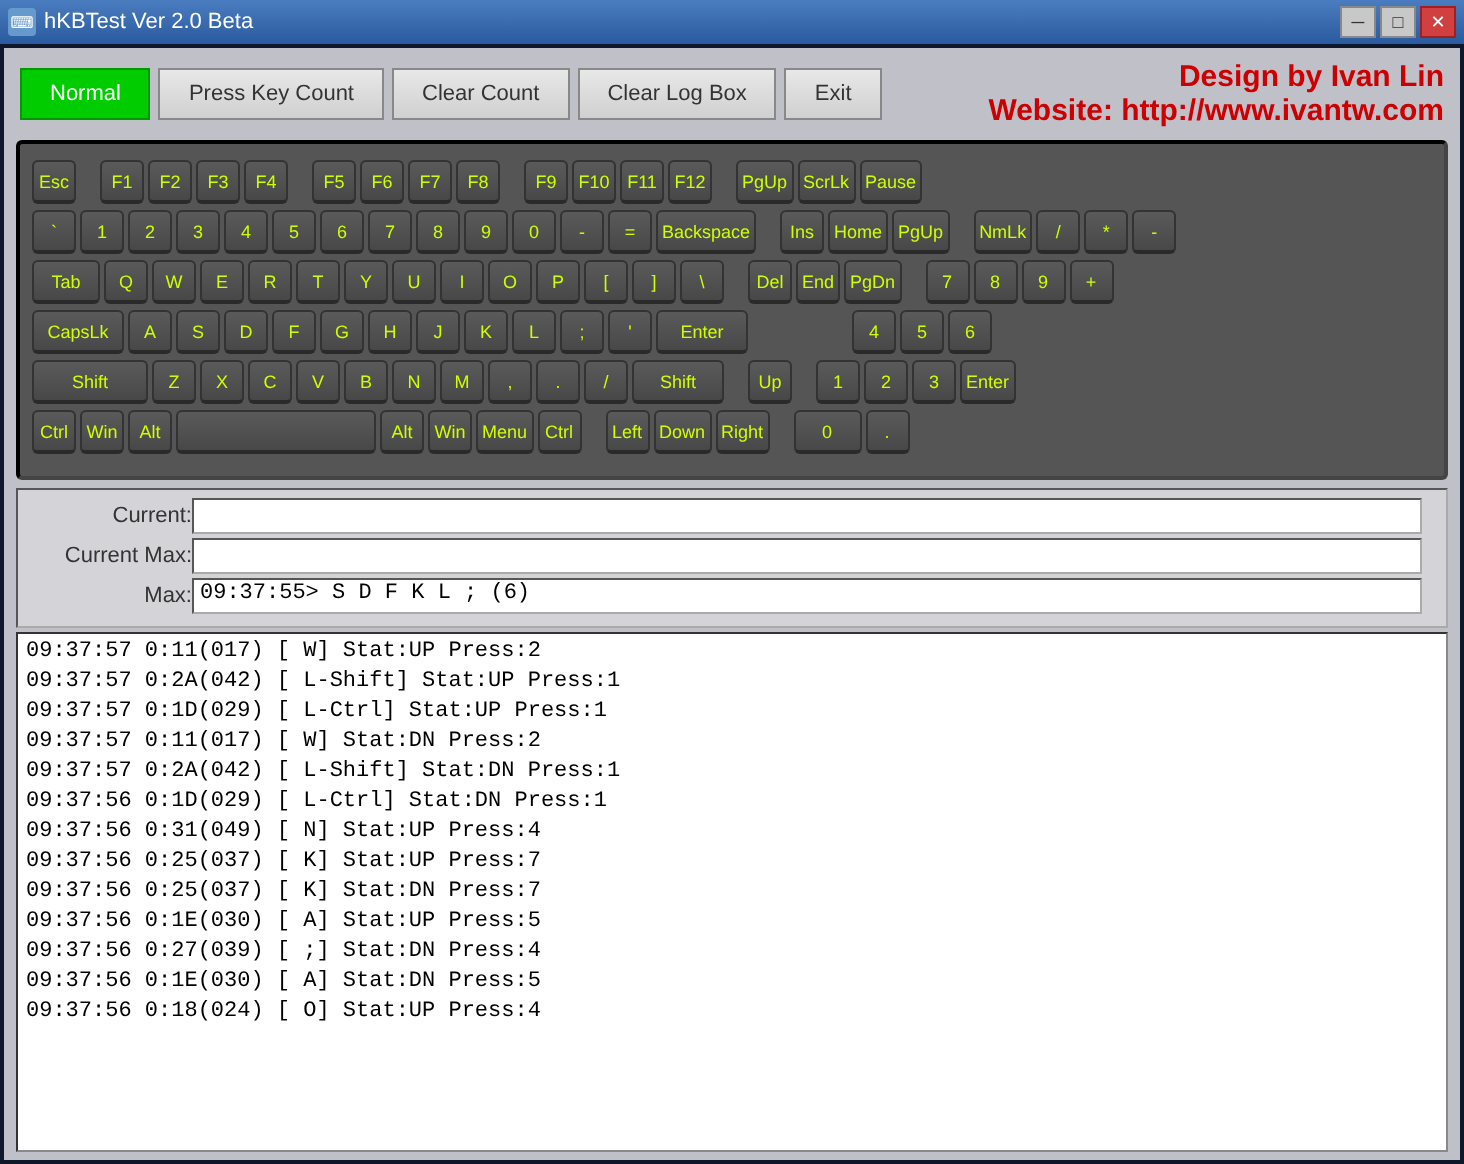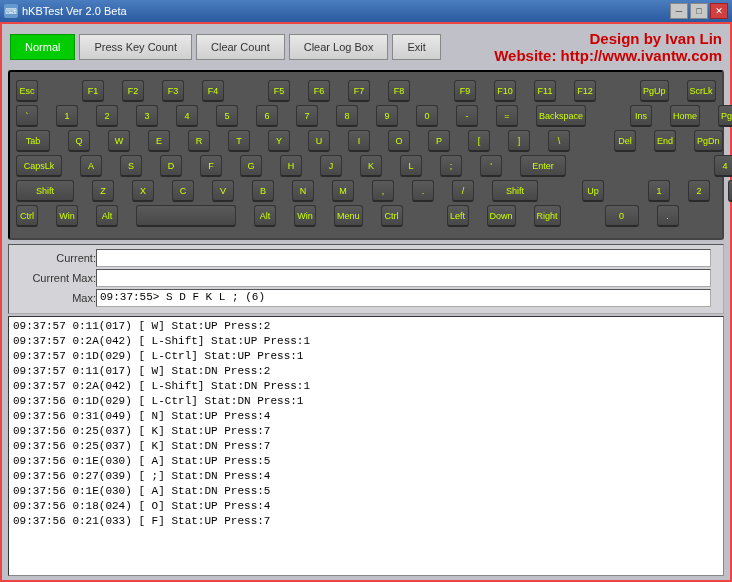--- a/index.html
+++ b/index.html
@@ -49,21 +49,21 @@
       font-size: 9px;
       display: flex; align-items: center; justify-content: center;
       cursor: pointer;
       color: #333;
     }
     .title-btn.close { background: #d04040; color: white; border-color: #a02020; }
 
     
     .main-window {
       background: #c0c0c8;
-      border: 2px solid #ef4444;
+      border: 2px solid #0f172a;
       height: 560px;
       display: flex;
       flex-direction: column;
     }
 
     
     .toolbar {
       display: flex;
       align-items: center;
       justify-content: space-between;
@@ -101,21 +101,21 @@
     .keyboard-area {
       background: #555555;
       margin: 0 6px;
       padding: 8px 6px;
       border: 2px inset #444;
       border-radius: 3px;
     }
 
     .kb-row {
       display: flex;
-      gap: 18px;
+      gap: 2px;
       margin-bottom: 3px;
       align-items: flex-end;
     }
 
     .key {
       background: linear-gradient(to bottom, #5a5a5a, #484848);
       border: 1px solid #333;
       border-bottom: 2px solid #2a2a2a;
       border-radius: 3px;
       color: #ccff00;
@@ -382,16 +382,15 @@
       <div class="log-line">09:37:57  0:11(017)  [            W]  Stat:DN  Press:2</div>
       <div class="log-line">09:37:57  0:2A(042)  [      L-Shift]  Stat:DN  Press:1</div>
       <div class="log-line">09:37:56  0:1D(029)  [       L-Ctrl]  Stat:DN  Press:1</div>
       <div class="log-line">09:37:56  0:31(049)  [            N]  Stat:UP  Press:4</div>
       <div class="log-line">09:37:56  0:25(037)  [            K]  Stat:UP  Press:7</div>
       <div class="log-line">09:37:56  0:25(037)  [            K]  Stat:DN  Press:7</div>
       <div class="log-line">09:37:56  0:1E(030)  [            A]  Stat:UP  Press:5</div>
       <div class="log-line">09:37:56  0:27(039)  [            ;]  Stat:DN  Press:4</div>
       <div class="log-line">09:37:56  0:1E(030)  [            A]  Stat:DN  Press:5</div>
       <div class="log-line">09:37:56  0:18(024)  [            O]  Stat:UP  Press:4</div>
-      <div class="log-line">09:37:56  0:21(033)  [            F]  Stat:UP  Press:7</div>
     </div>
 
 </div>
 
 </body></html>

